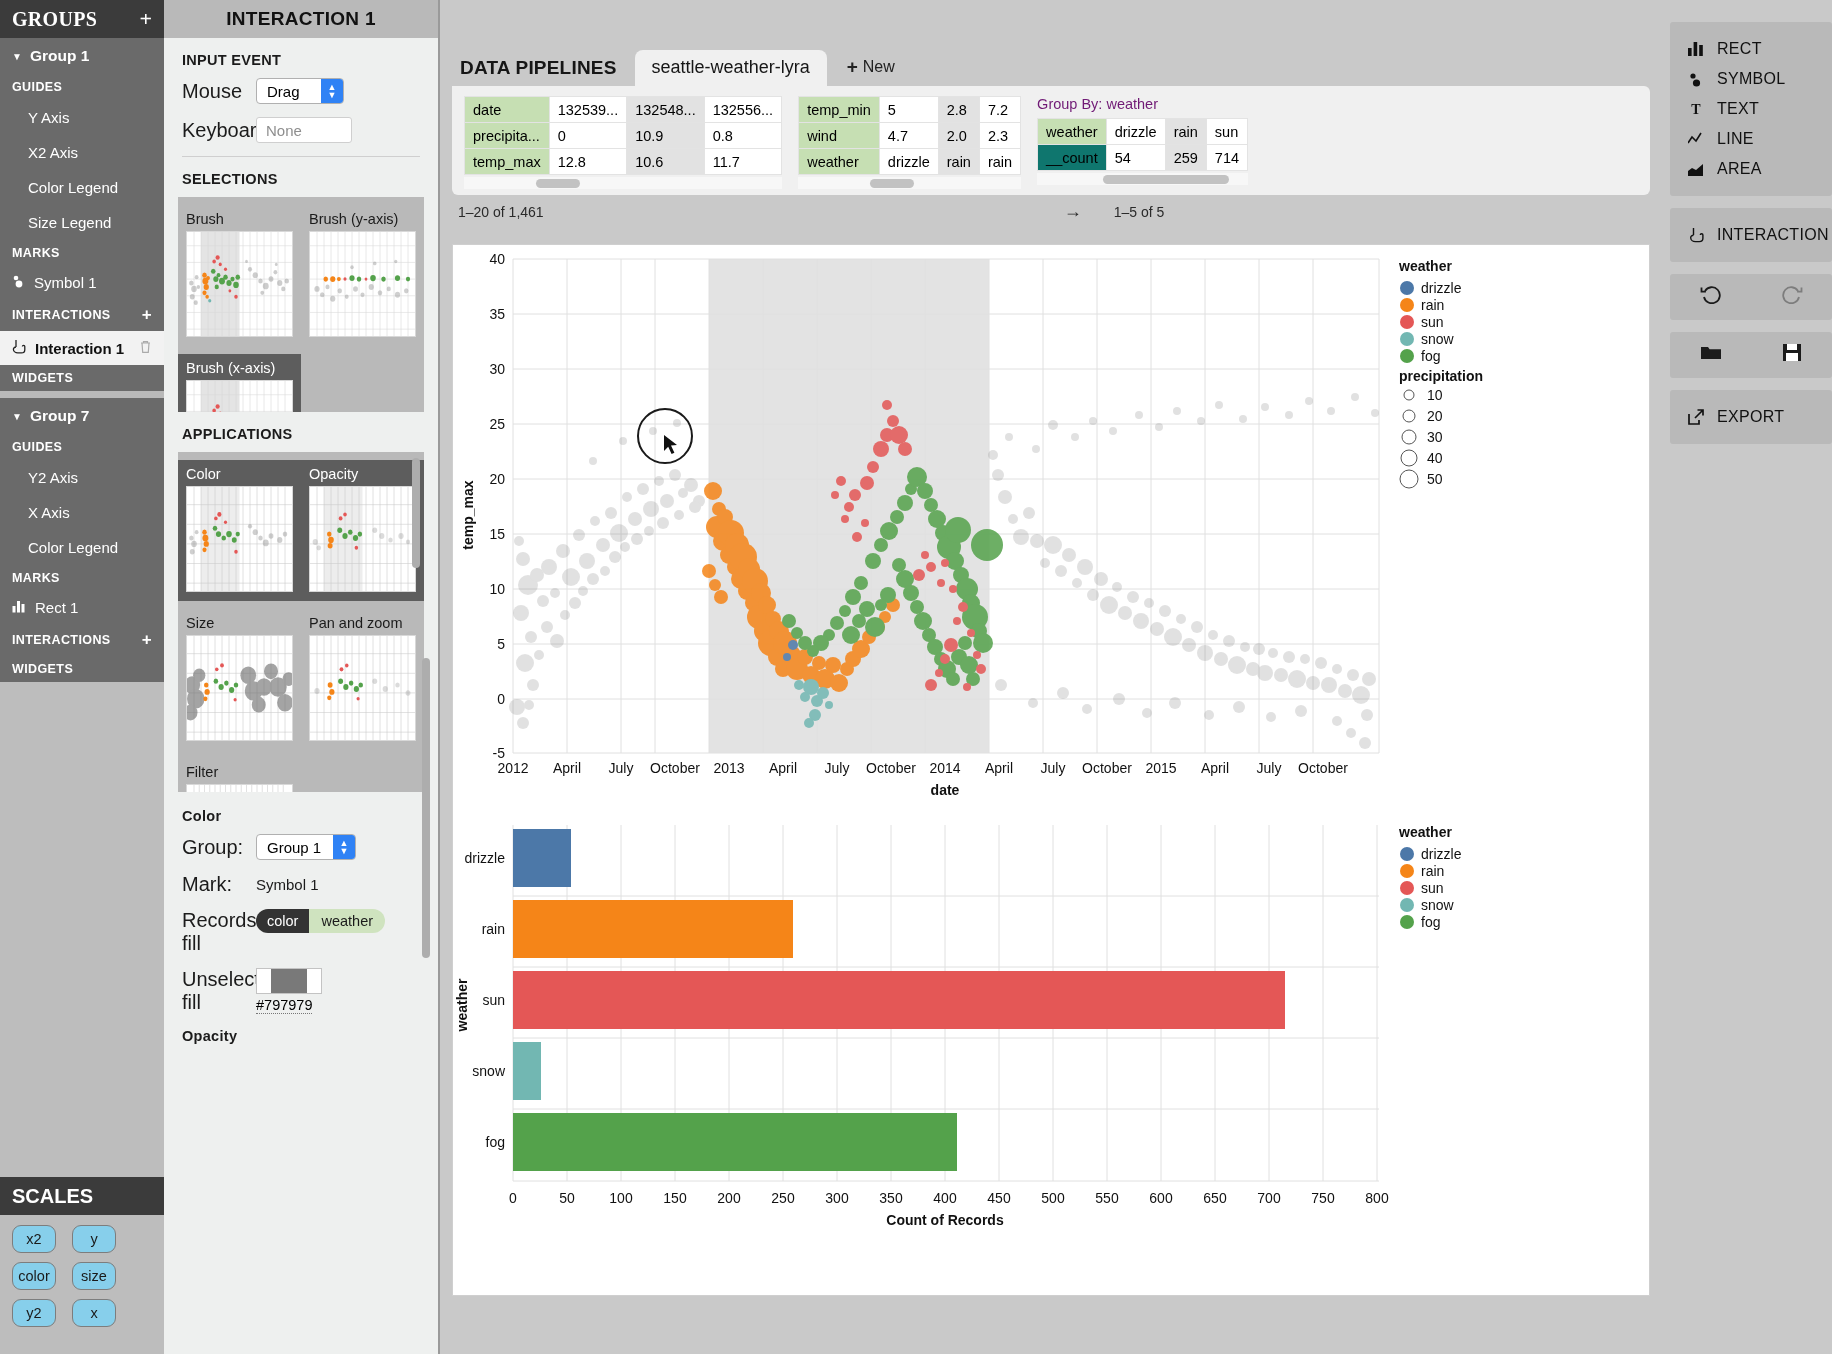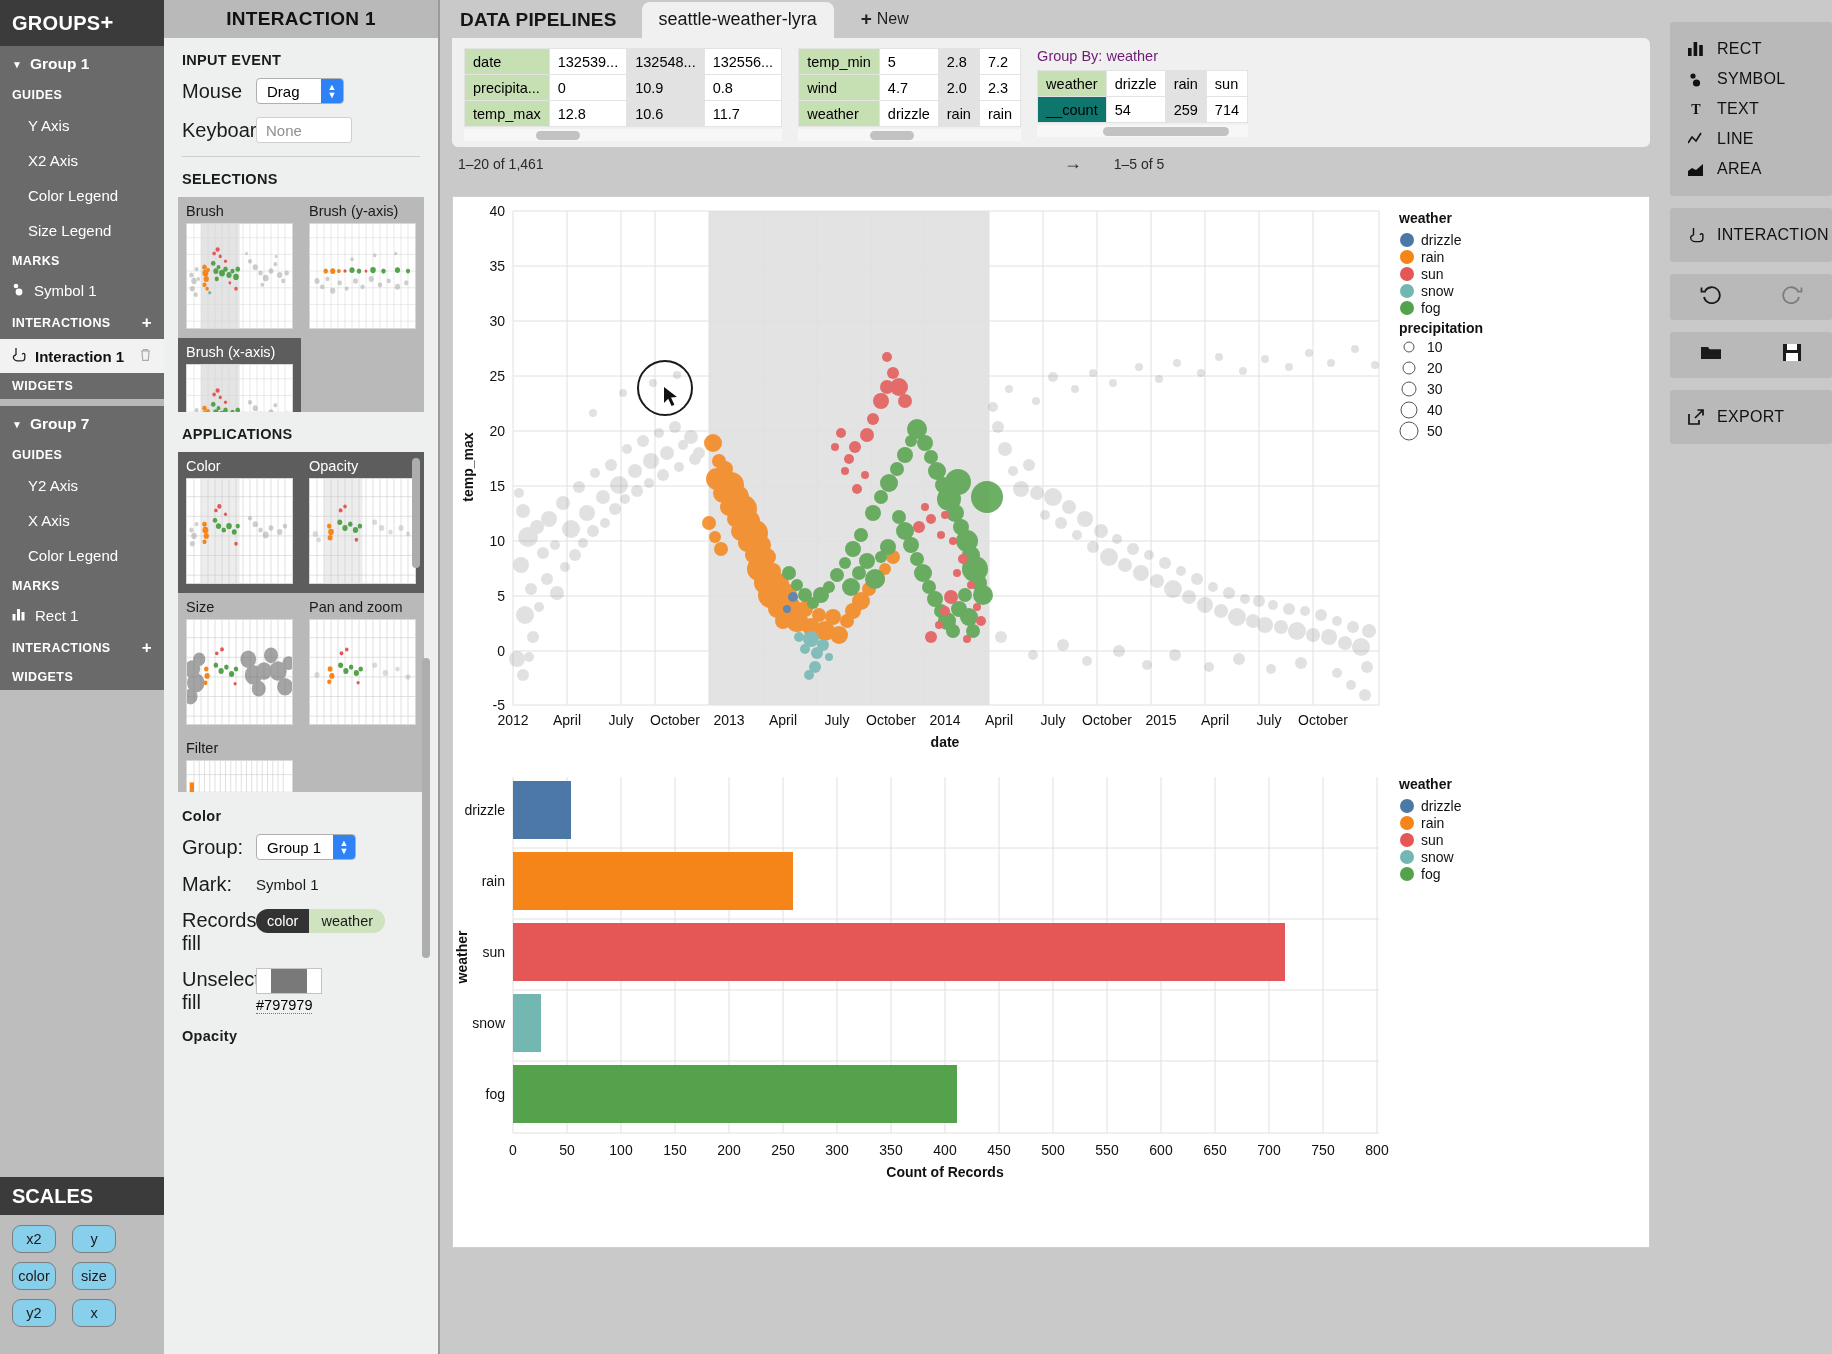--- a/index.html
+++ b/index.html
@@ -8,22 +8,22 @@
     width:1832px; height:1354px;
     font-family:"Liberation Sans", sans-serif;
     background:#c9c9c9; overflow:hidden;
     -webkit-font-smoothing:antialiased;
   }
   .app { display:flex; width:1832px; height:1354px; }
 
   
   .sidebar { width:164px; background:#6a6a6a; color:#fff; flex:0 0 164px;
              display:flex; flex-direction:column; position:relative; }
-  .sb-header { background:#3b3b3b; height:46px; display:flex; align-items:center;
-               justify-content:flex-start; padding:0 12px; }
+  .sb-header { background:#3b3b3b; height:38px; display:flex; align-items:center;
+               justify-content:space-between; padding:0 12px;font-family:Liberation Serif, serif; }
   .sb-header .t { font-size:20px; font-weight:bold; letter-spacing:.3px; }
   .sb-header .plus { font-size:22px; font-weight:bold; line-height:1; cursor:pointer; }
   .grp-row { display:flex; align-items:center; gap:8px; padding:9px 12px; font-weight:bold; font-size:15.5px; }
   .caret { font-size:10px; }
   .sec-label { font-size:12.5px; font-weight:bold; letter-spacing:.4px; padding:6px 12px; display:flex;
                justify-content:space-between; align-items:center;}
   .sec-label .plus { font-size:17px; font-weight:bold; }
   .tree-item { padding:9px 12px 9px 28px; font-size:15px; cursor:pointer; }
   .mark-item { padding:8px 12px; font-size:15px; display:flex; align-items:center; gap:9px; cursor:pointer; }
   .mark-item svg { flex:0 0 auto; }
@@ -53,42 +53,42 @@
             border-radius:4px; display:flex; align-items:center; padding-left:10px; font-size:15px; }
   .select .stepper { position:absolute; right:0; top:0; bottom:0; width:22px; background:#2f82f5;
                      border-radius:0 3px 3px 0; display:flex; flex-direction:column;
                      align-items:center; justify-content:center; color:#fff; font-size:9px; line-height:8px; }
   .txtin { width:96px; height:26px; background:#fff; border:1px solid #cfcfcf; border-radius:3px;
            display:flex; align-items:center; padding-left:9px; font-size:15px; color:#8e8e8e; }
   .hr { height:1px; background:#cfcfcf; margin:6px 18px 0 18px; }
 
   .tiles { background:#b9b9b9; margin:0 14px; padding:0; position:relative; }
   .tilerow { display:flex; }
-  .tile { width:50%; padding:6px 8px 9px 8px; }
+  .tile { width:50%; padding:6px 8px 9px 8px;margin-top:8px; }
   .tile.sel { background:#5d5d5d; }
   .tile .cap { font-size:14.5px; color:#1b1b1b; margin-bottom:4px; }
   .tile.sel .cap { color:#fff; }
   .thumb { background:#fff; border:1px solid #d8d8d8; width:100%; height:106px; position:relative; overflow:hidden; }
   .thumb.short { height:74px; }
 
   .vscroll { position:absolute; right:4px; width:8px; border-radius:4px; background:#adadad; }
 
   .prop-lab { font-size:15px; color:#1b1b1b; }
   .cpill { display:inline-flex; border-radius:13px; overflow:hidden; font-size:14.5px; }
   .cpill .k { background:#333; color:#fff; padding:4px 11px; }
   .cpill .v { background:#cfe3bf; color:#1b1b1b; padding:4px 12px; }
   .swatch { width:66px; height:26px; background:#fff; border:1px solid #c3c3c3; display:flex;
             align-items:center; justify-content:center; }
   .swatch i { display:block; width:36px; height:24px; background:#797979; }
   .hexlbl { font-size:14.5px; border-bottom:1px dotted #777; display:inline-block; margin-top:3px;}
 
   
   .main { flex:1 1 auto; background:#c9c9c9; display:flex; flex-direction:column; position:relative; }
   .pipe-wrap { background:#c9c9c9; padding:0 0 0 0; }
-  .tabbar { display:flex; align-items:flex-end; height:38px; padding-left:12px; gap:11px; }
+  .tabbar { display:flex; align-items:flex-end; height:38px; padding-left:12px; gap:4px;margin-top:48px; }
   .tabbar .pl { font-size:19px; font-weight:bold; color:#161616; padding:0 14px 7px 8px; letter-spacing:.2px;}
   .tab { background:#f0f0f0; border-radius:8px 8px 0 0; padding:7px 17px 8px 17px; font-size:18px;
          color:#161616; cursor:pointer; }
   .tabnew { padding:0 8px 8px 16px; font-size:16px; color:#222; display:flex; align-items:center; gap:5px; cursor:pointer;}
   .tabnew b { font-size:19px; }
   .pipe-panel { background:#f0f0f0; margin:0 14px 0 12px; border-radius:0 6px 6px 6px; padding:10px 12px 6px 12px;
                 display:flex; gap:16px; }
   .dtable { border-collapse:collapse; font-size:14.5px; }
   .dtable td { border:1px solid #e3e3e3; padding:4px 8px; height:26px; background:#fff; white-space:nowrap; }
   .dtable td.key { background:#c6dfb3; }

